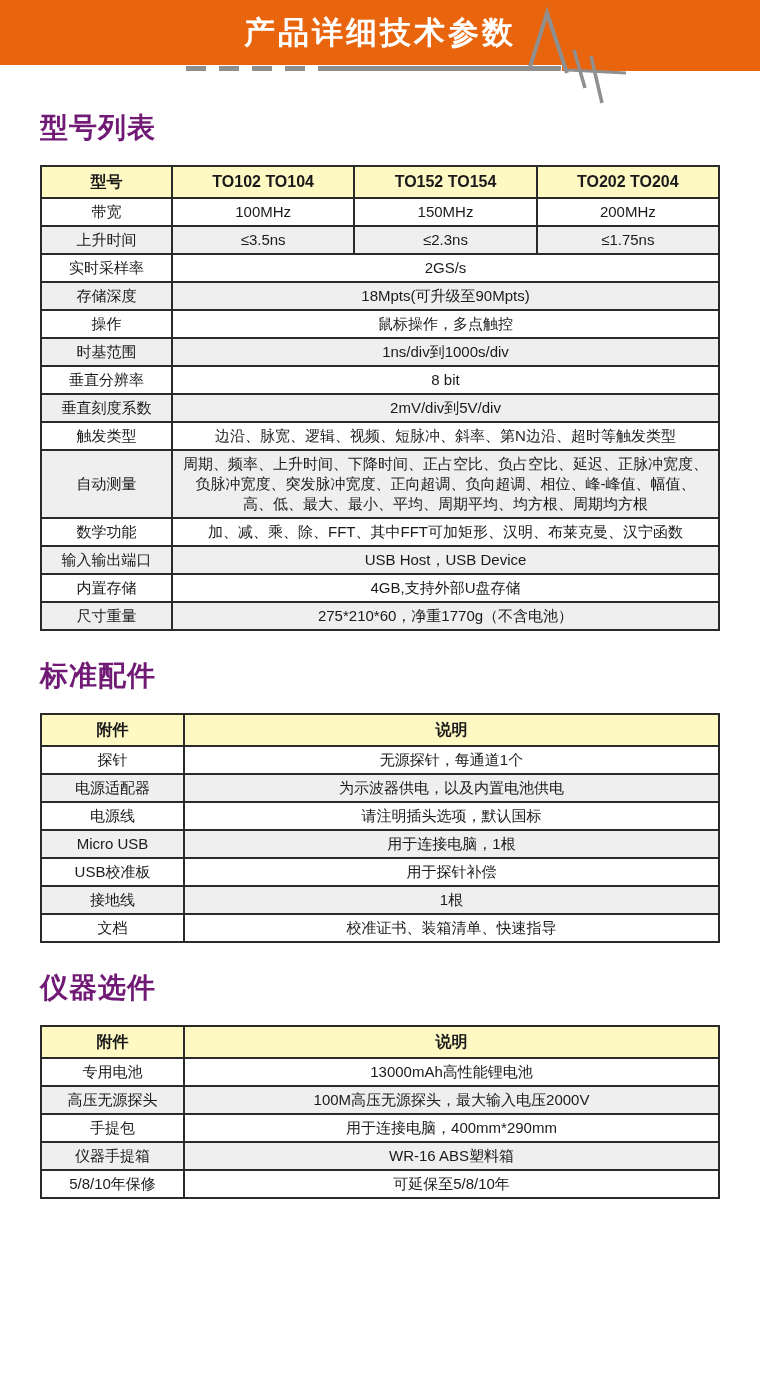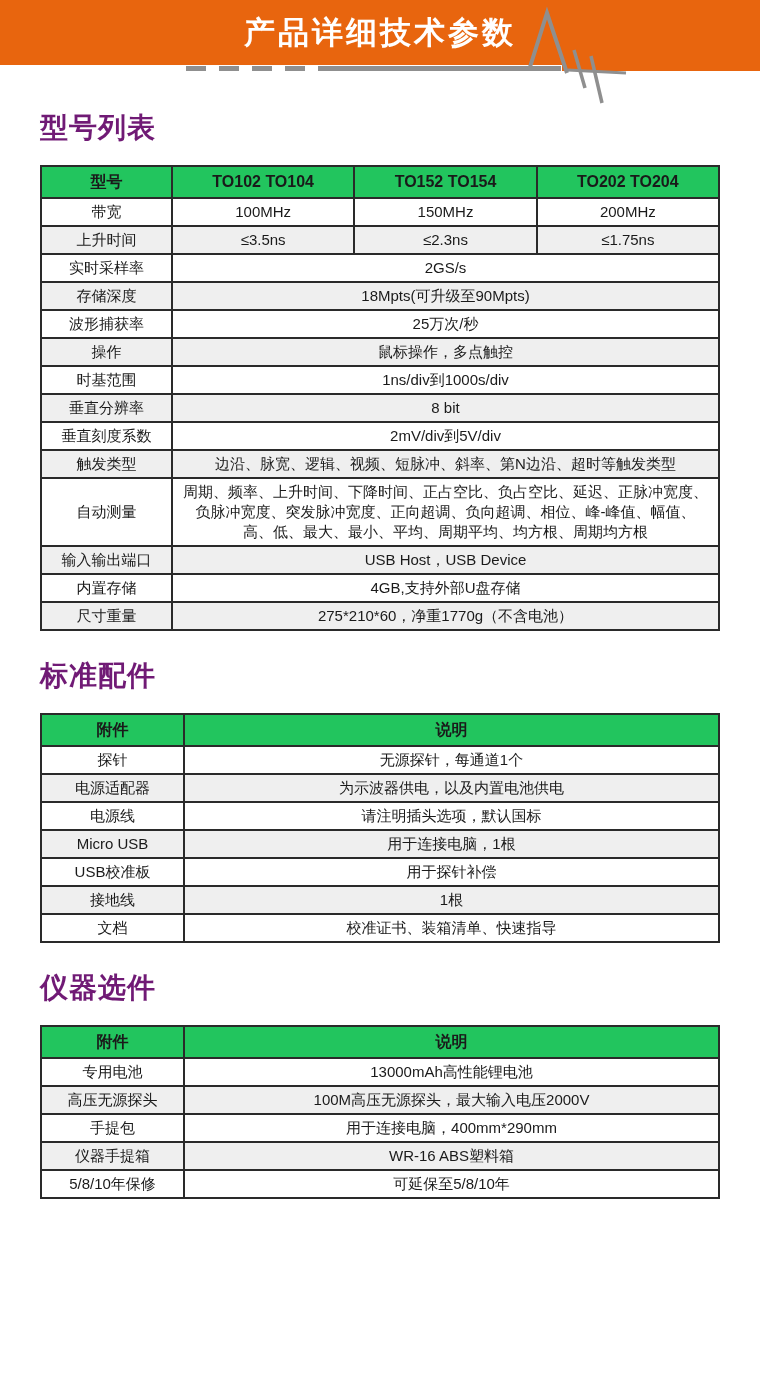--- a/index.html
+++ b/index.html
@@ -20,21 +20,21 @@
   
   main { padding:0 40px; }
   .sec-title { margin:0; color:#701a75; font-size:28px; line-height:32px; font-weight:bold; letter-spacing:1px; }
   .sec-title.first { margin-top:47px; }
   .sec-title.later { margin-top:29px; }
 
   
   table { width:680px; border-collapse:collapse; table-layout:fixed; margin-top:21px; }
   th, td { border:2px solid #2a2a2a; text-align:center; vertical-align:middle;
     font-size:15px; line-height:20px; color:#1a1a1a; padding:3px 8px; font-weight:normal; }
-  thead th { background:#22c55e; font-size:16px; font-weight:bold; padding:5px 6px; }
+  thead th { background:#fef9c3; font-size:16px; font-weight:bold; padding:5px 6px; }
   tbody tr:nth-child(even) th, tbody tr:nth-child(even) td { background:#EFEFEF; }
   col.lbl-models { width:131px; }
   col.lbl-acc { width:143px; }
 </style>
 </head>
 <body>
 
 <div class="page">
 
   <header class="banner">
@@ -84,24 +84,20 @@
           </tr>
           <tr>
             <th>实时采样率</th>
             <td colspan="3">2GS/s</td>
           </tr>
           <tr>
             <th>存储深度</th>
             <td colspan="3">18Mpts(可升级至90Mpts)</td>
           </tr>
           <tr>
-            <th>波形捕获率</th>
-            <td colspan="3">25万次/秒</td>
-          </tr>
-          <tr>
             <th>操作</th>
             <td colspan="3">鼠标操作，多点触控</td>
           </tr>
           <tr>
             <th>时基范围</th>
             <td colspan="3">1ns/div到1000s/div</td>
           </tr>
           <tr>
             <th>垂直分辨率</th>
             <td colspan="3">8 bit</td>
@@ -110,20 +106,24 @@
             <th>垂直刻度系数</th>
             <td colspan="3">2mV/div到5V/div</td>
           </tr>
           <tr>
             <th>触发类型</th>
             <td colspan="3">边沿、脉宽、逻辑、视频、短脉冲、斜率、第N边沿、超时等触发类型</td>
           </tr>
           <tr>
             <th>自动测量</th>
             <td colspan="3">周期、频率、上升时间、下降时间、正占空比、负占空比、延迟、正脉冲宽度、负脉冲宽度、突发脉冲宽度、正向超调、负向超调、相位、峰-峰值、幅值、高、低、最大、最小、平均、周期平均、均方根、周期均方根</td>
+          </tr>
+          <tr>
+            <th>数学功能</th>
+            <td colspan="3">加、减、乘、除、FFT、其中FFT可加矩形、汉明、布莱克曼、汉宁函数</td>
           </tr>
           <tr>
             <th>输入输出端口</th>
             <td colspan="3">USB Host，USB Device</td>
           </tr>
           <tr>
             <th>内置存储</th>
             <td colspan="3">4GB,支持外部U盘存储</td>
           </tr>
           <tr>

